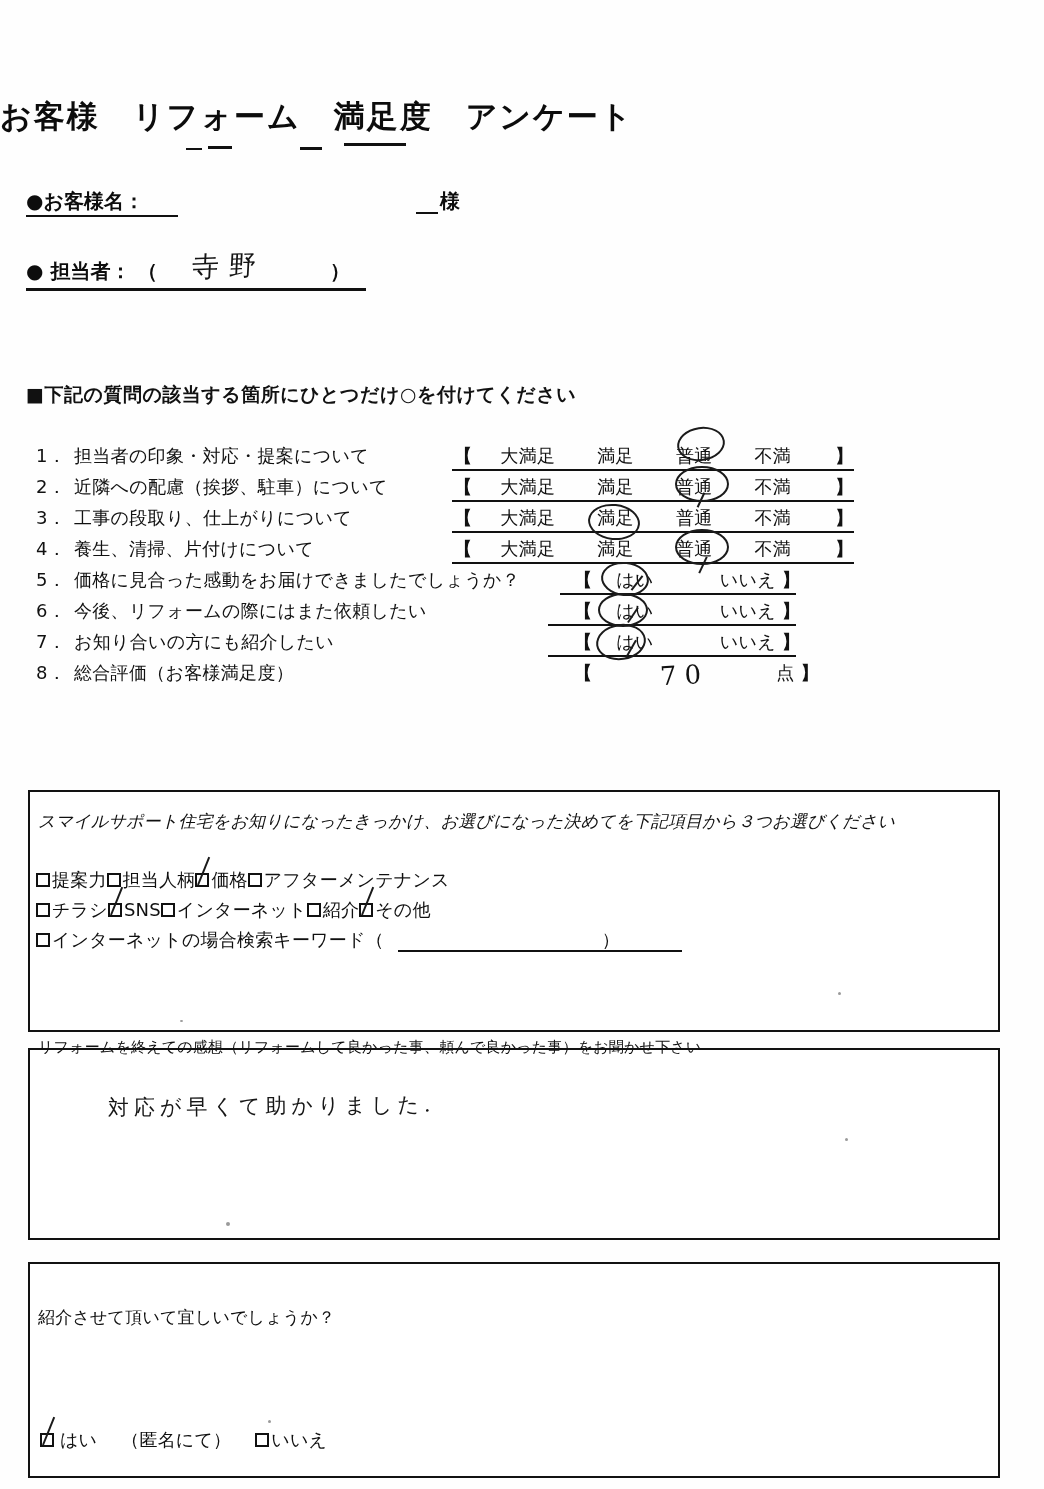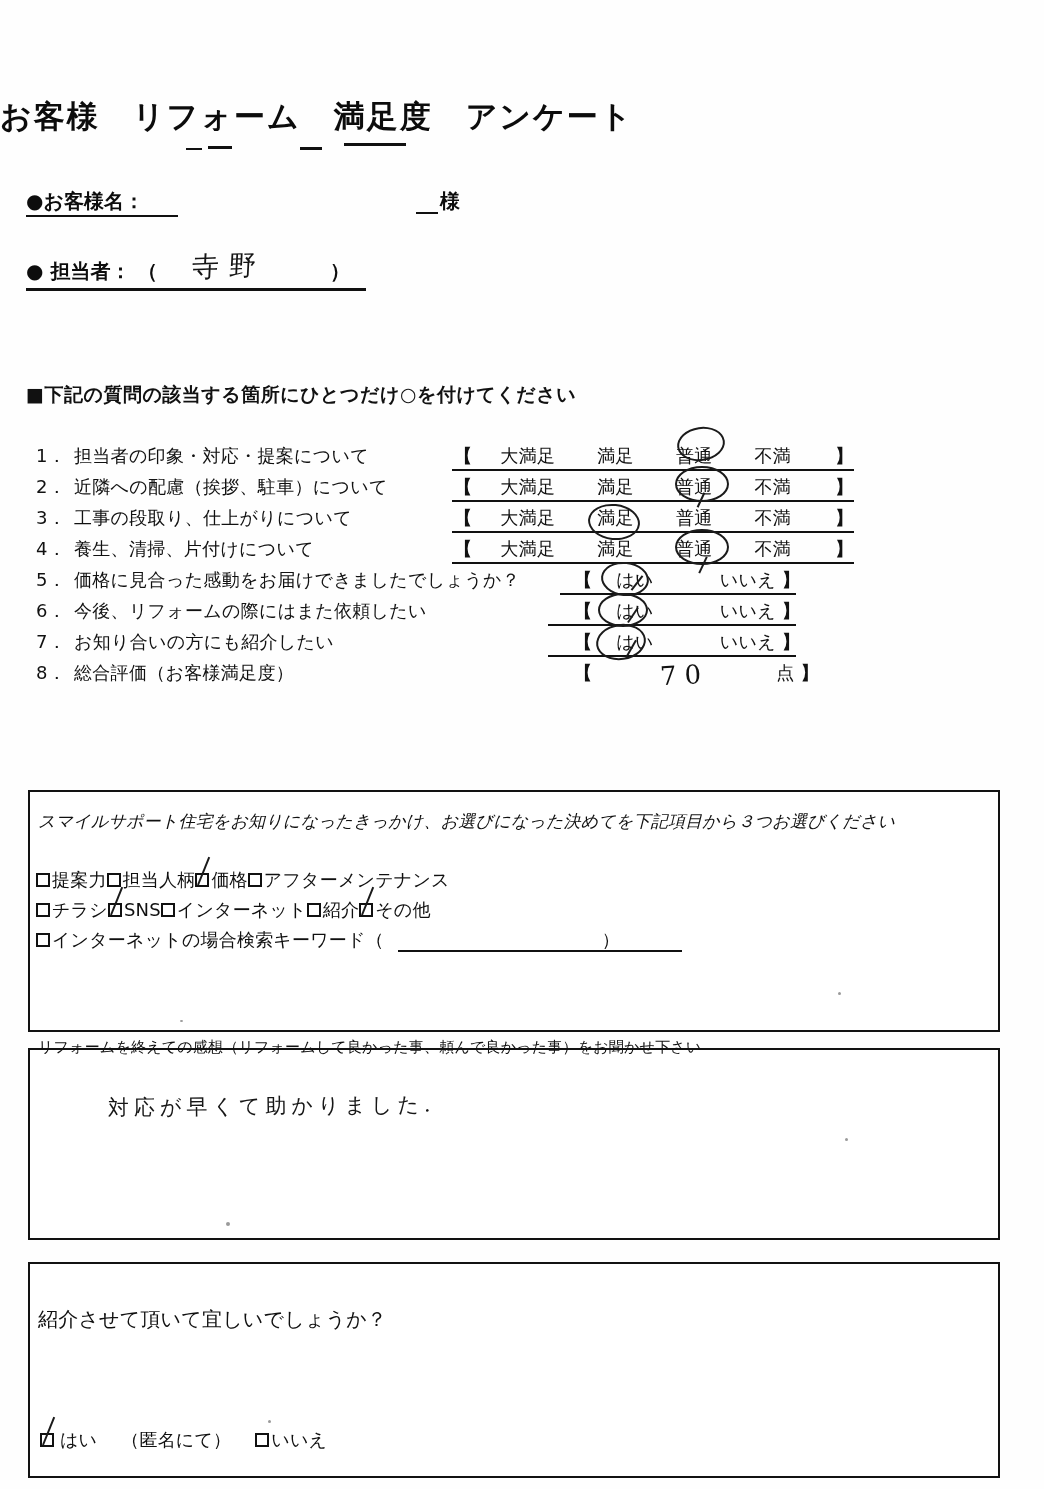--- a/index.html
+++ b/index.html
@@ -357,21 +357,21 @@
   <div class="speck" style="left:838px; top:992px; width:3px; height:3px;"></div>
   <div class="speck" style="left:180px; top:1020px; width:3px; height:2px;"></div>
 
   <div class="box" style="left:28px; top:1048px; width:972px; height:192px;"></div>
   <div class="box-text" style="left:38px; top:1006px; font-size:15px;margin-top:32px;">リフォームを終えての感想（リフォームして良かった事、頼んで良かった事）をお聞かせ下さい</div>
   <span class="hand-comment" style="left:108px; top:1092px;">対応が早くて助かりました.</span>
   <div class="speck" style="left:845px; top:1138px; width:3px; height:3px;"></div>
   <div class="speck" style="left:226px; top:1222px; width:4px; height:4px;"></div>
 
   <div class="box" style="left:28px; top:1262px; width:972px; height:216px;"></div>
-  <div class="box-text" style="left:38px; top:1306px; font-size:20px;">紹介させて頂いて宜しいでしょうか？</div>
+  <div class="box-text" style="left:38px; top:1306px; font-size:17px;">紹介させて頂いて宜しいでしょうか？</div>
 
   <div class="box-text" style="left:40px; top:1428px;">
     <span class="chk-wrap"><span class="chk"></span><span class="tick"></span></span><span style="margin-left:4px;">はい</span><span style="margin-left:24px;">（匿名にて）</span><span class="chk-wrap" style="margin-left:24px;"><span class="chk"></span></span><span>いいえ</span>
   </div>
 
   <div class="speck" style="left:268px; top:1420px; width:3px; height:3px;"></div>
 
 </div>
 
 </body></html>

